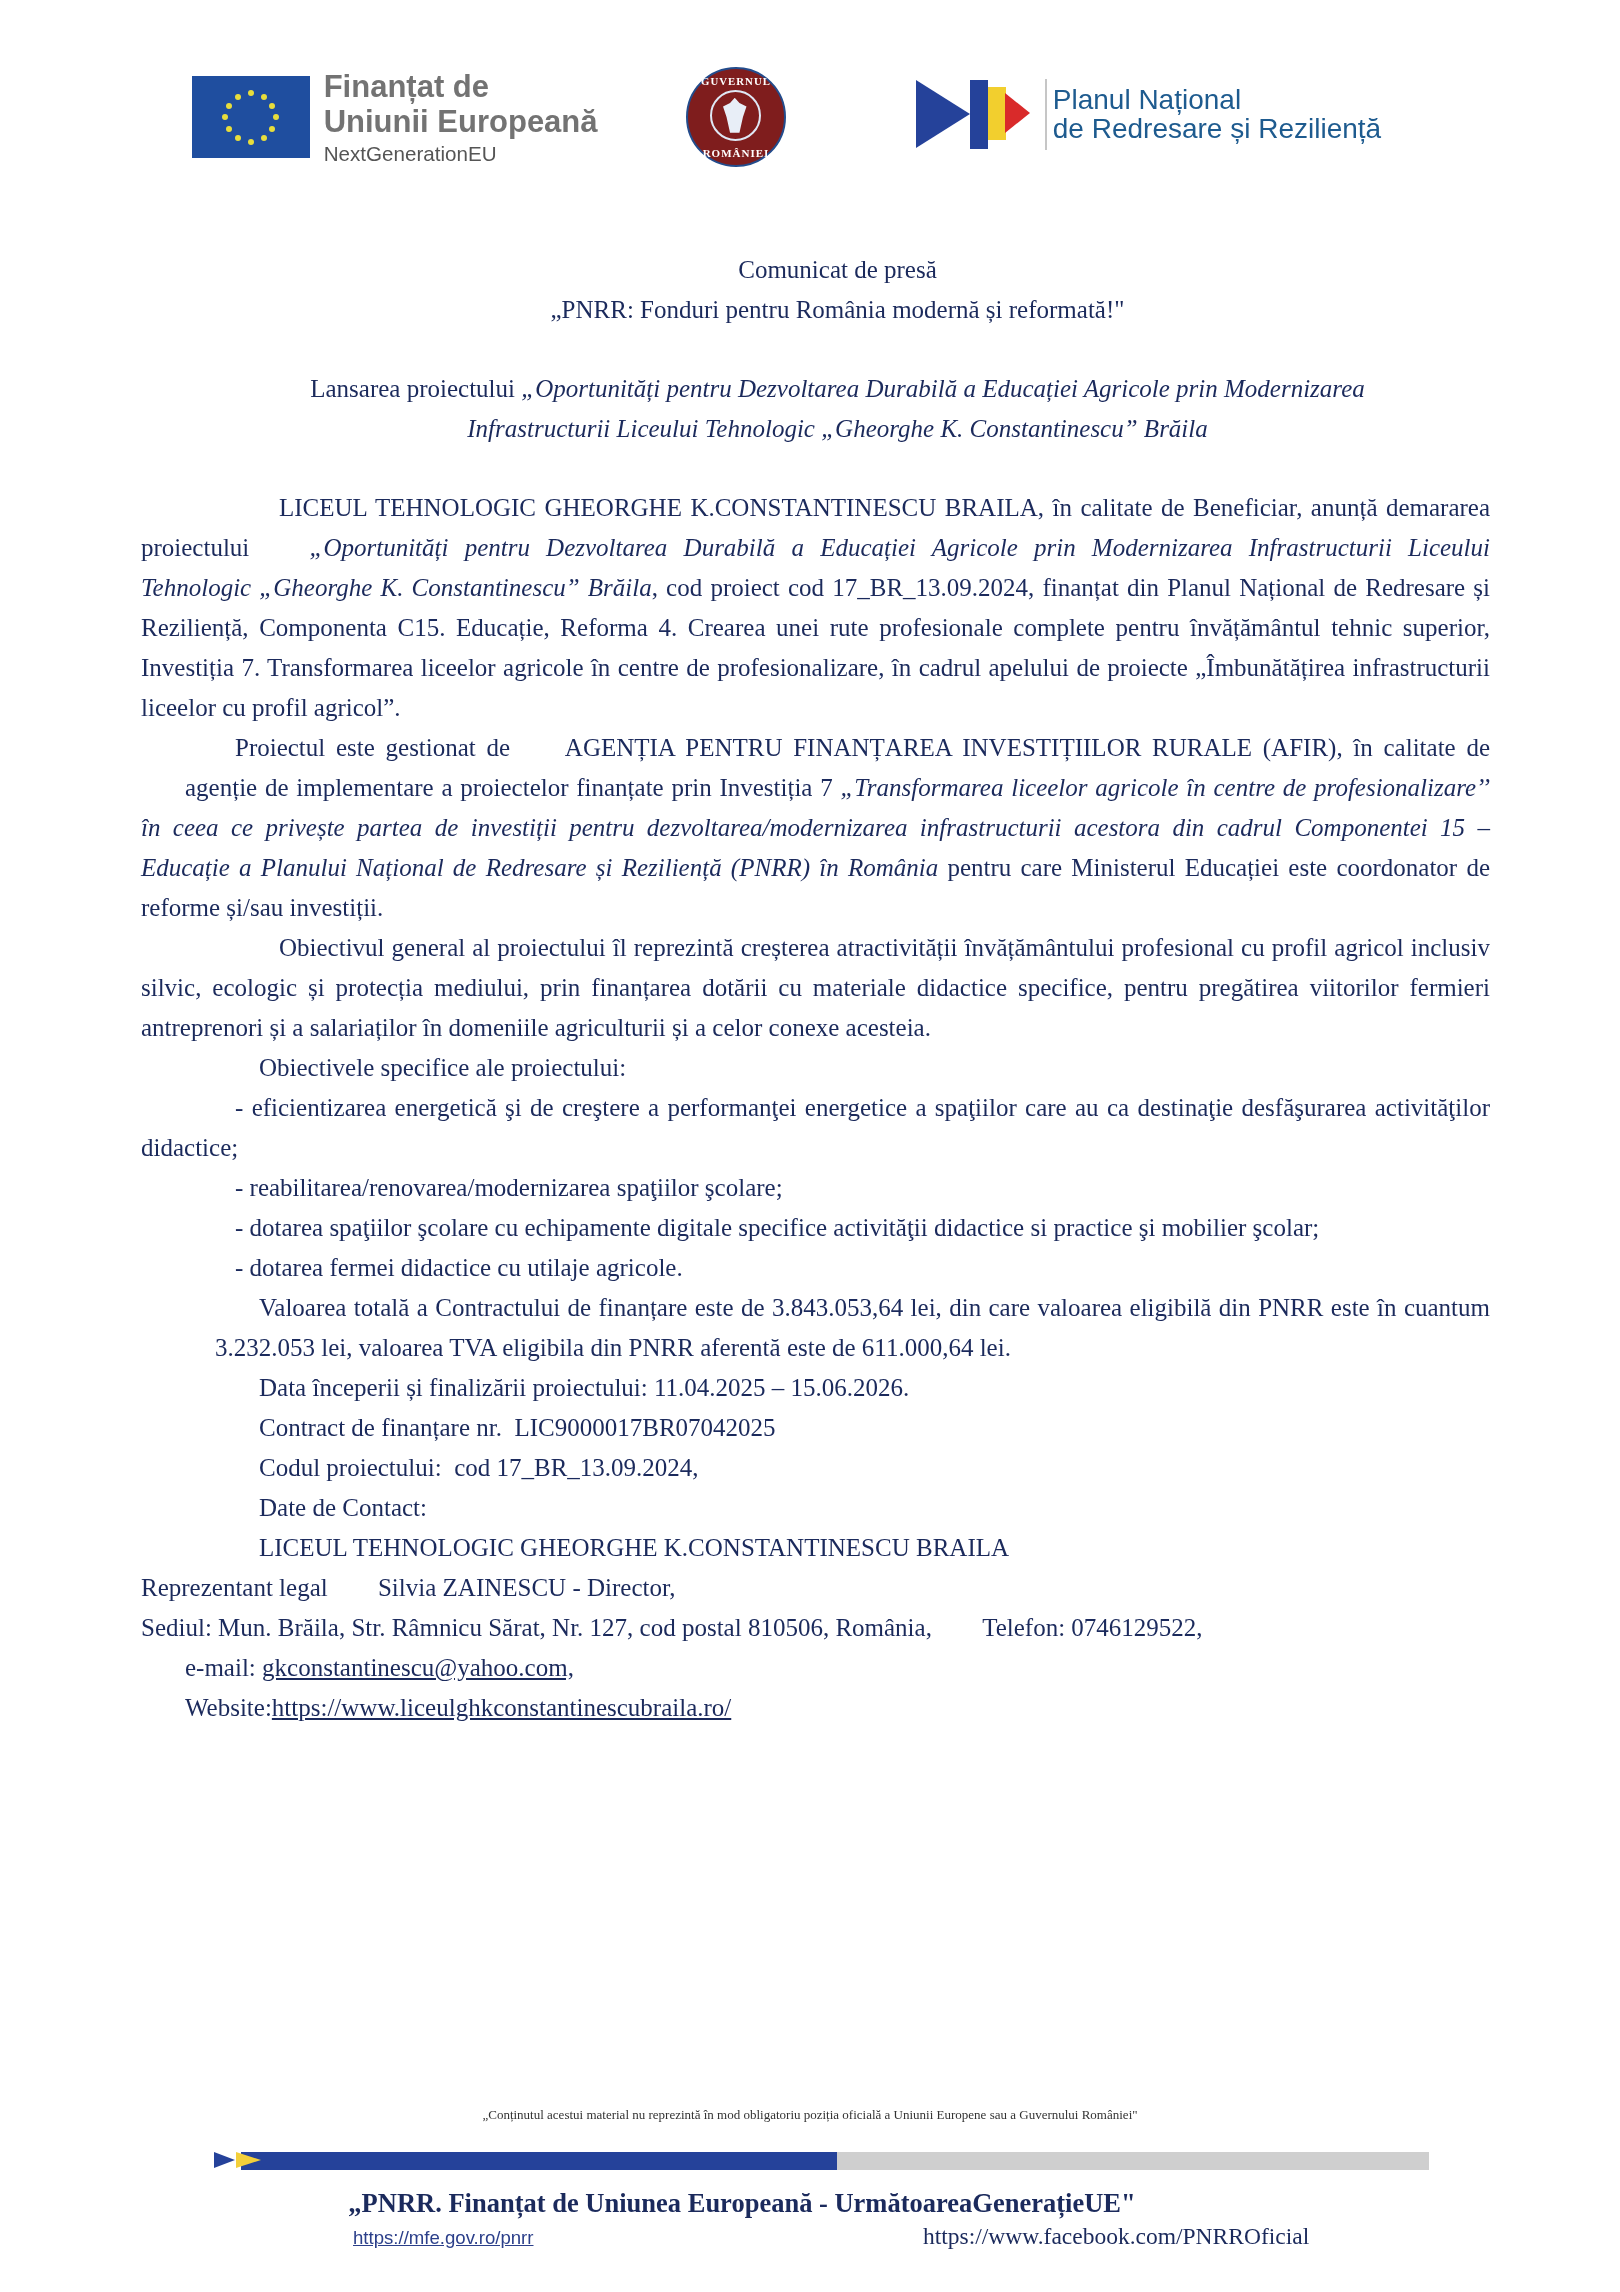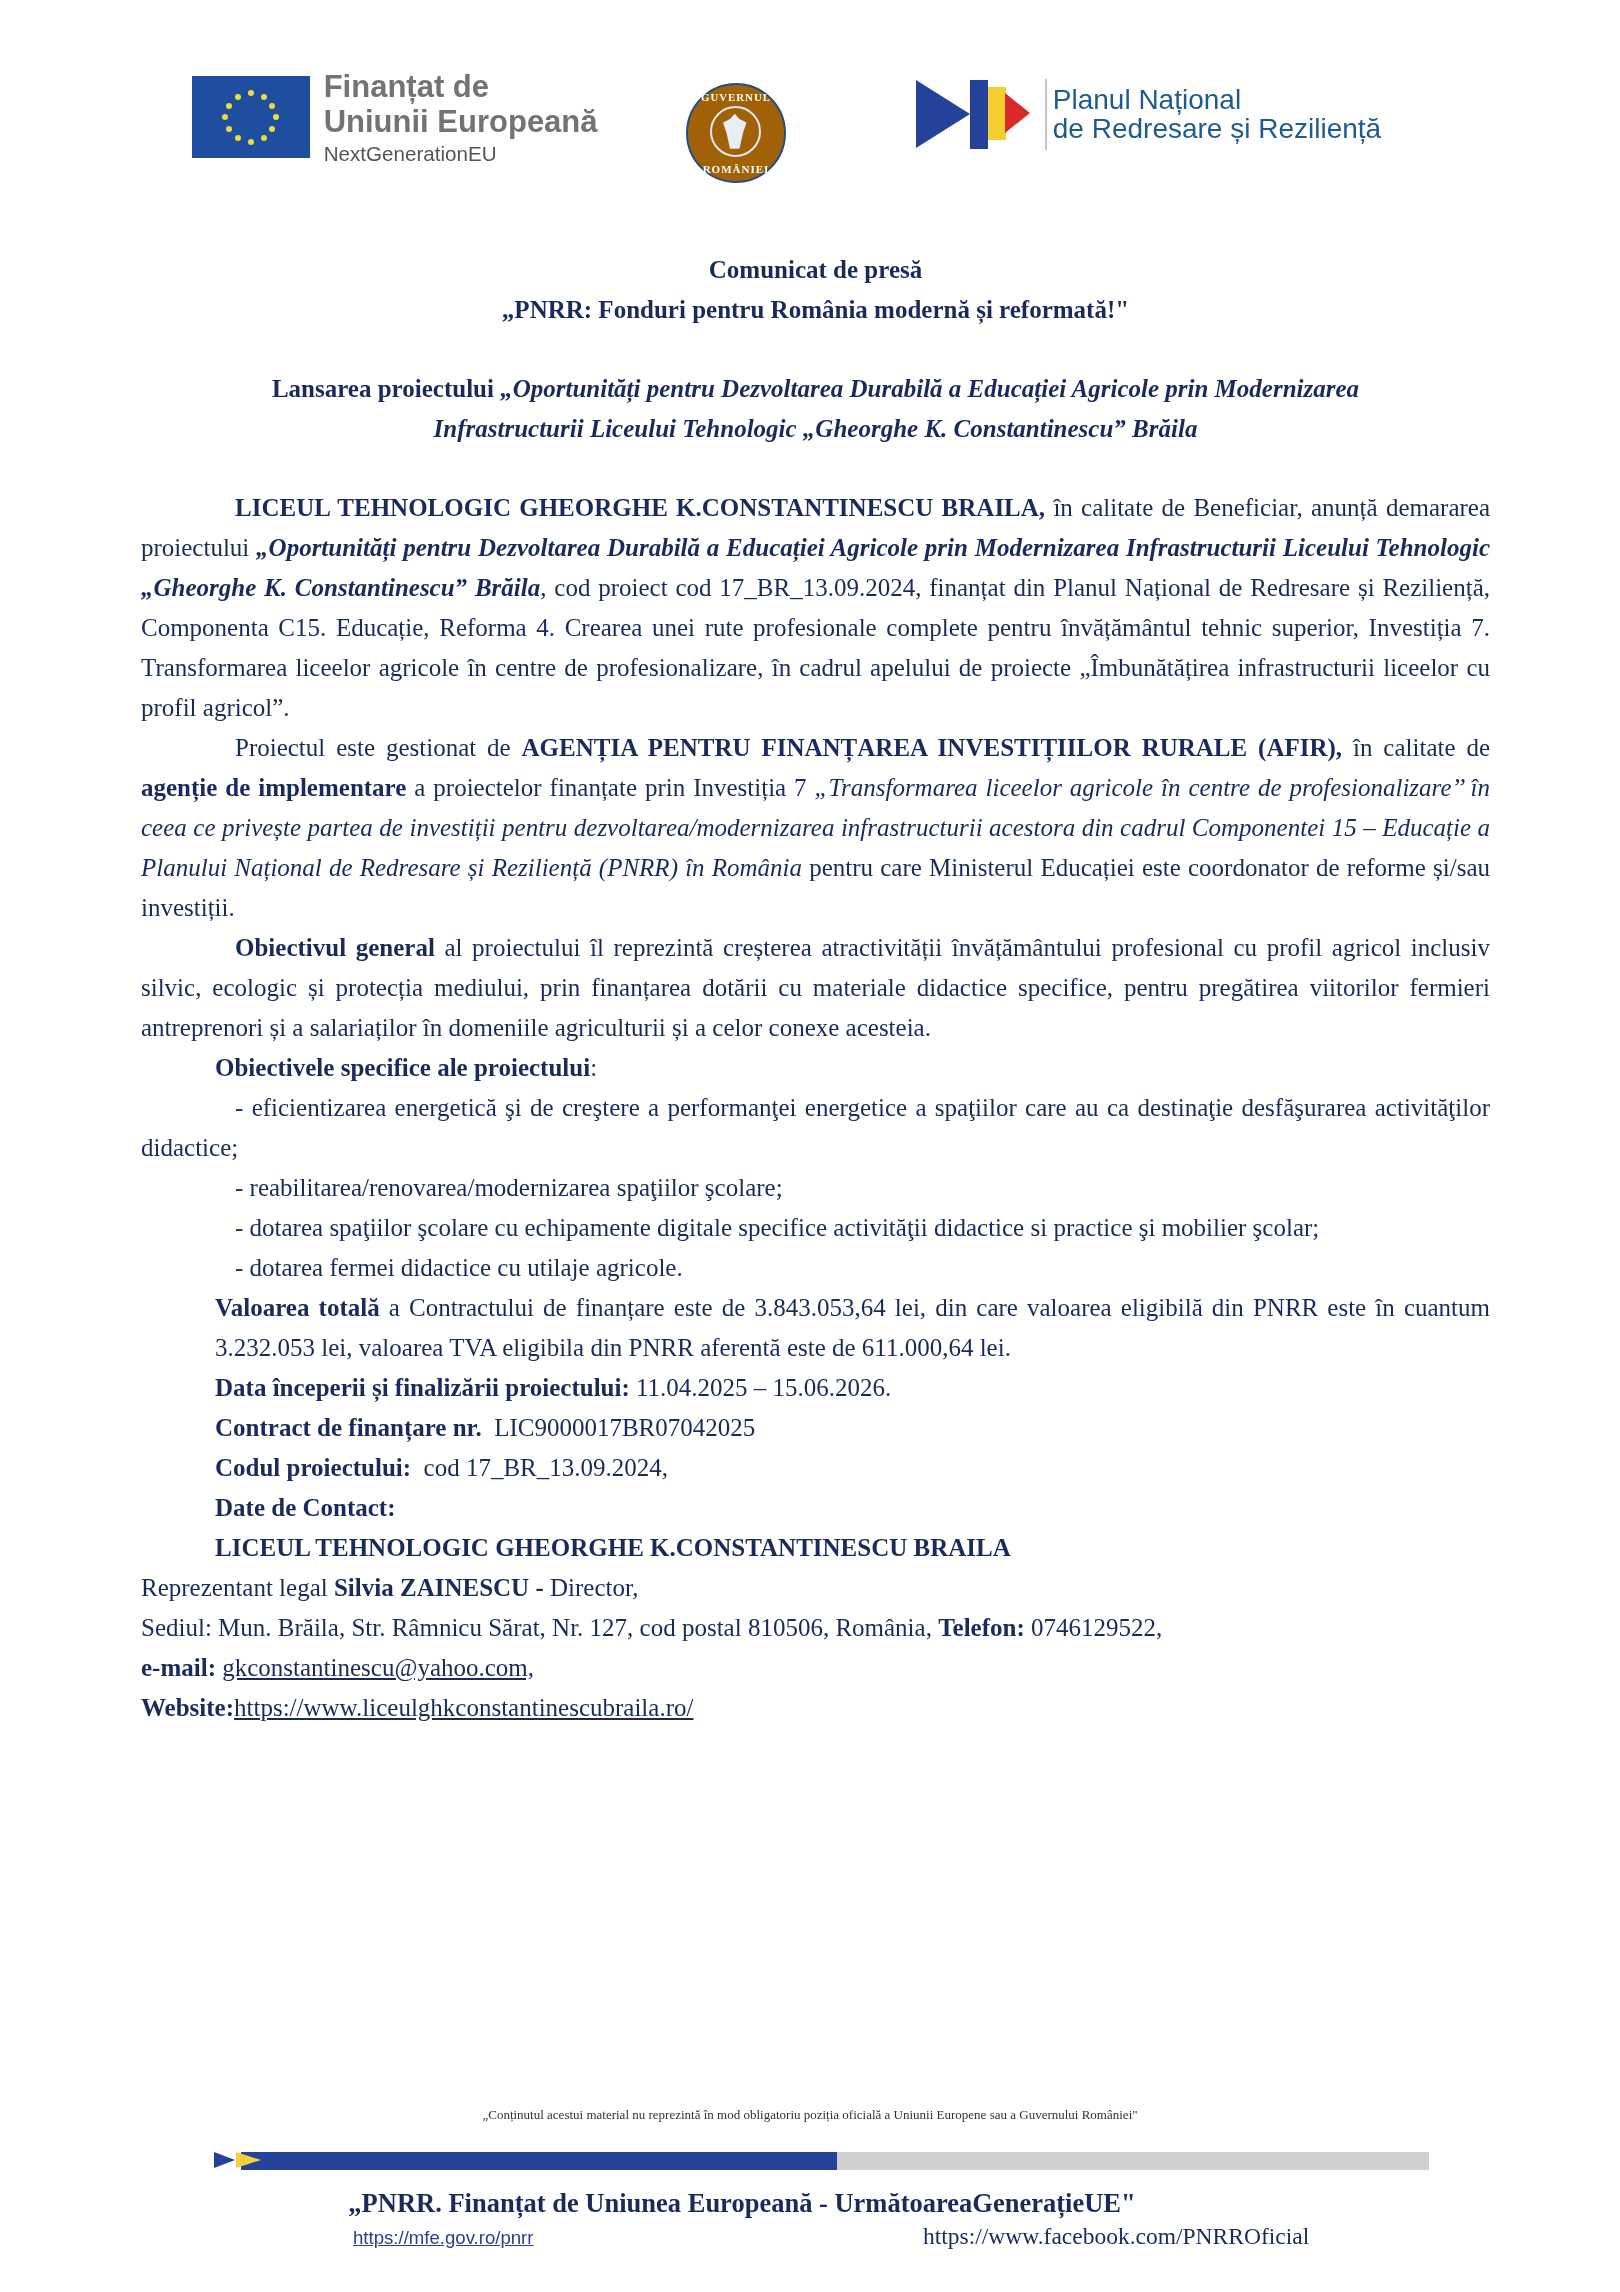--- a/index.html
+++ b/index.html
@@ -6,41 +6,41 @@
   body { width: 1620px; height: 2293px; position: relative; overflow: hidden;
          font-family: "Liberation Serif", "DejaVu Serif", serif; color: #1b2a5c; }
   .logos { position: absolute; top: 59px; left: 0; width: 1620px; height: 118px; }
   .eu-logo { position: absolute; left: 192px; top: 9.8px; display: flex; align-items: center; }
   .eu-flag { width: 118px; height: 82px; background: #1f4e9f; position: relative; }
   .eu-flag .star { position: absolute; width: 5.9px; height: 5.9px; background: #e7dd3c; border-radius: 50%; }
   .eu-text { margin-left: 13.7px; font-family: "Liberation Sans", sans-serif; line-height: 1.15; }
   .eu-text .l1, .eu-text .l2 { color: #737373; font-weight: bold; font-size: 31px; }
   .eu-text .l3 { color: #555; font-size: 20.6px; margin-top: 2px; }
   .gov-seal { position: absolute; left: 686px; top: 7.8px; width: 100px; height: 100px; border-radius: 50%;
-              background: #a16207; border: 2.9px solid #234c8c; box-sizing: border-box; margin-top: 16px; }
+              background: #7f1d1d; border: 2.9px solid #234c8c; box-sizing: border-box; }
   .gov-seal .inner { position: absolute; left: 21.6px; top: 21.6px; width: 51px; height: 51px; border-radius: 50%;
                      border: 2px solid #dfe8f5; box-sizing: border-box; }
   .gov-seal .eagle { position: absolute; left: 35px; top: 29px; width: 23.5px; height: 35px; background: #e8eef7;
                      clip-path: polygon(50% 0,70% 15%,100% 25%,85% 55%,70% 100%,30% 100%,15% 55%,0 25%,30% 15%); }
   .gov-seal .txt-top { position: absolute; top: 5.9px; width: 100%; text-align: center; color: #fff; font-size: 10.8px; font-weight: bold; letter-spacing: 1px; }
   .gov-seal .txt-bot { position: absolute; bottom: 5.9px; width: 100%; text-align: center; color: #fff; font-size: 11px; font-weight: bold; letter-spacing: 1px; }
   .pnrr-logo { position: absolute; left: 916px; top: 19.6px; display: flex; align-items: center; }
   .pnrr-mark { position: relative; width: 123px; height: 69px; }
   .pnrr-mark .t1 { position: absolute; left: 0; top: 0; width: 0; height: 0; border-top: 34px solid transparent;
                    border-bottom: 34px solid transparent; border-left: 54px solid #25429a; }
   .pnrr-mark .bar1 { position: absolute; left: 54px; top: 0; width: 17.6px; height: 69px; background: #25429a; }
   .pnrr-mark .bar2 { position: absolute; left: 72px; top: 7.8px; width: 17.6px; height: 53px; background: #f2cf2e; }
   .pnrr-mark .t2 { position: absolute; left: 89px; top: 13.7px; width: 0; height: 0; border-top: 20.6px solid transparent;
                    border-bottom: 20.6px solid transparent; border-left: 25.5px solid #d92a2a; }
   .pnrr-sep { width: 2px; height: 71px; background: #c6c6c6; margin: 0 5.9px 0 5.9px; }
   .pnrr-text { font-family: "Liberation Sans", sans-serif; color: #1e5b8f; font-size: 28px; line-height: 1.05; }
 
   .content { position: absolute; left: 141px; top: 250px; width: 1349px; font-size: 25px; line-height: 40px; }
   .center { text-align: center; }
-  .b { font-weight: bold; }
+  .b { font-weight: normal; margin-left: 44px; }
   .i { font-style: italic; }
   p { margin: 0; text-align: justify; }
   .indent { text-indent: 94px; }
   .pad { padding-left: 74px; }
   .gap { height: 39px; }
   a, .link { color: #1b2a5c; text-decoration: underline; }
 
   .footer-note { position: absolute; top: 2107px; left: 0; width: 1620px; text-align: center; font-size: 13px; color: #333; }
   .footer-bar { position: absolute; top: 2152px; left: 214px; width: 1215px; height: 17.6px; }
   .footer-bar .blue { position: absolute; left: 27.4px; top: 0; width: 596px; height: 17.6px; background: #25429a; }

